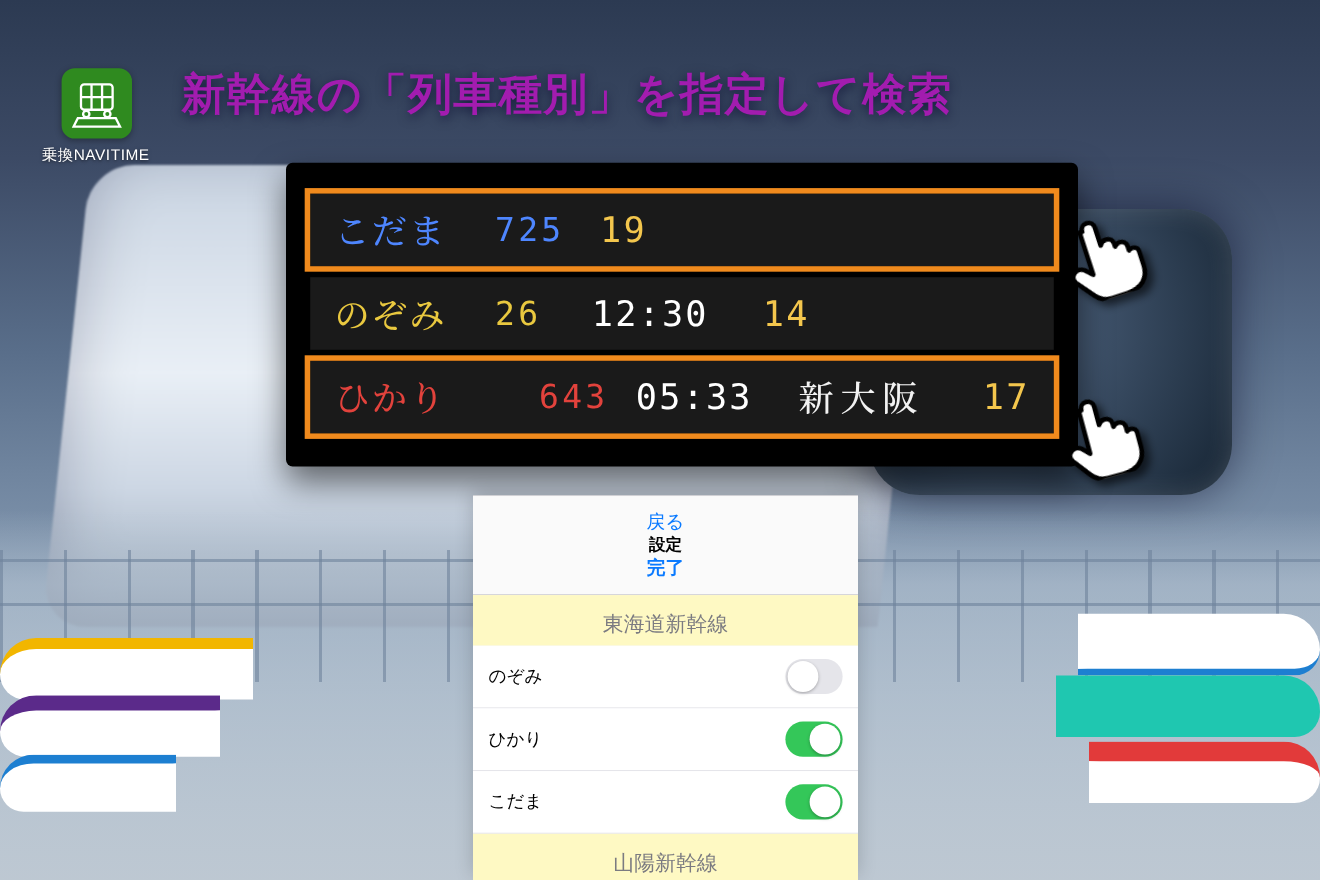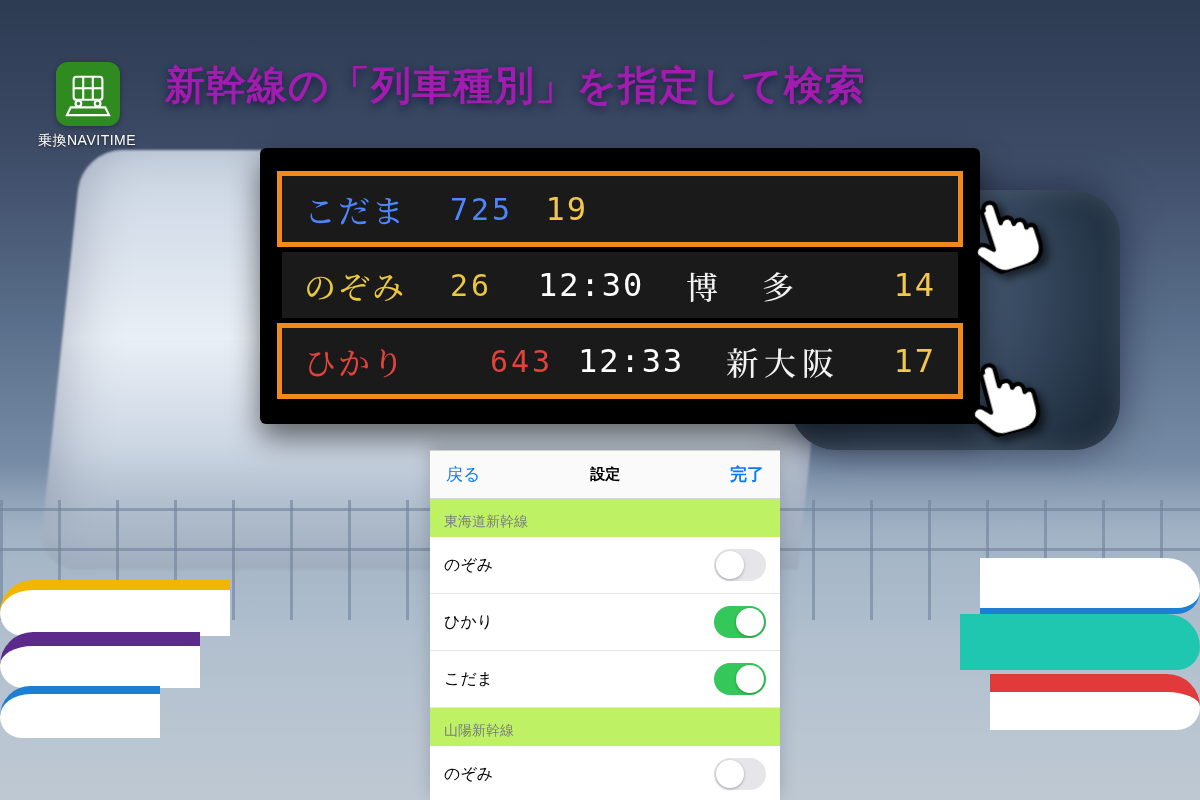--- a/index.html
+++ b/index.html
@@ -94,27 +94,27 @@
   .sheet {
     position:absolute; top:450px; left:430px; width:350px;
     background:#f2f2f7; height:350px; overflow:hidden;
     font-family:-apple-system, sans-serif;
     border-top:1px solid #d0d0d4;
     box-shadow: 0 -4px 16px rgba(0,0,0,.18);
     font-size:16px;
   }
   .sheet-nav {
     display:flex; justify-content:space-between; align-items:center;
-    padding:12px 16px; background:#fafafa; border-bottom:1px solid #d6d6da;
+    padding:12px 16px; background:#fafafa; border-bottom:1px solid #d6d6da;flex-direction:column;
   }
   .nav-btn { color:#0a7aff; font-size:17px; }
   .nav-done { font-weight:600; }
   .nav-title { font-size:15px; font-weight:600; color:#000; }
   .sect-header {
-    padding:14px 14px 6px; color:#7b7b81; font-size:14px; background:#bef264;
+    padding:14px 14px 6px; color:#7b7b81; font-size:19px; background:#fef9c3;text-align:center;
   }
   .toggle-row {
     display:flex; align-items:center; justify-content:space-between;
     background:#fff; padding:12px 14px; border-bottom:1px solid #e5e5ea;
     color:#000;
   }
   .toggle {
     width:52px; height:32px; border-radius:16px; position:relative;
     background:#e5e5ea; transition:background .2s;
   }
@@ -166,27 +166,26 @@
 <div class="board">
   <div class="board-row selected">
     <span class="b-name c-blue">こだま</span>
     <span class="b-num">725</span>
     <span class="b-plat">19</span>
   </div>
   <div class="board-row">
     <span class="b-name c-yellow">のぞみ</span>
     <span class="b-num">26</span>
     <span class="b-time">12:30</span>
-    <span class="b-dest">博　多</span>
     <span class="b-plat">14</span>
   </div>
   <div class="board-row selected">
     <span class="b-name c-red">ひかり</span>
     <span class="b-num">643</span>
-    <span class="b-time">12:33</span>
+    <span class="b-time">05:33</span>
     <span class="b-dest">新大阪</span>
     <span class="b-plat">17</span>
   </div>
 </div>
 
 <div class="hand" style="top:195px; left:960px; transform:rotate(-18deg);">
   <svg viewBox="0 0 64 64">
     <path d="M26 10c0-3 2-5 5-5s5 2 5 5v14c1-2 3-3 5-3 3 0 5 2 5 5v2c1-1 2-2 4-2 3 0 5 2 5 5v3c1-1 2-1 3-1 3 0 4 2 4 4v11c0 10-7 16-18 16H32c-5 0-9-2-12-6l-10-13c-2-3-1-6 2-8 2-1 5-1 7 1l5 5V10z" fill="#fff" stroke="#000" stroke-width="3.5" stroke-linejoin="round"></path>
   </svg>
 </div>

